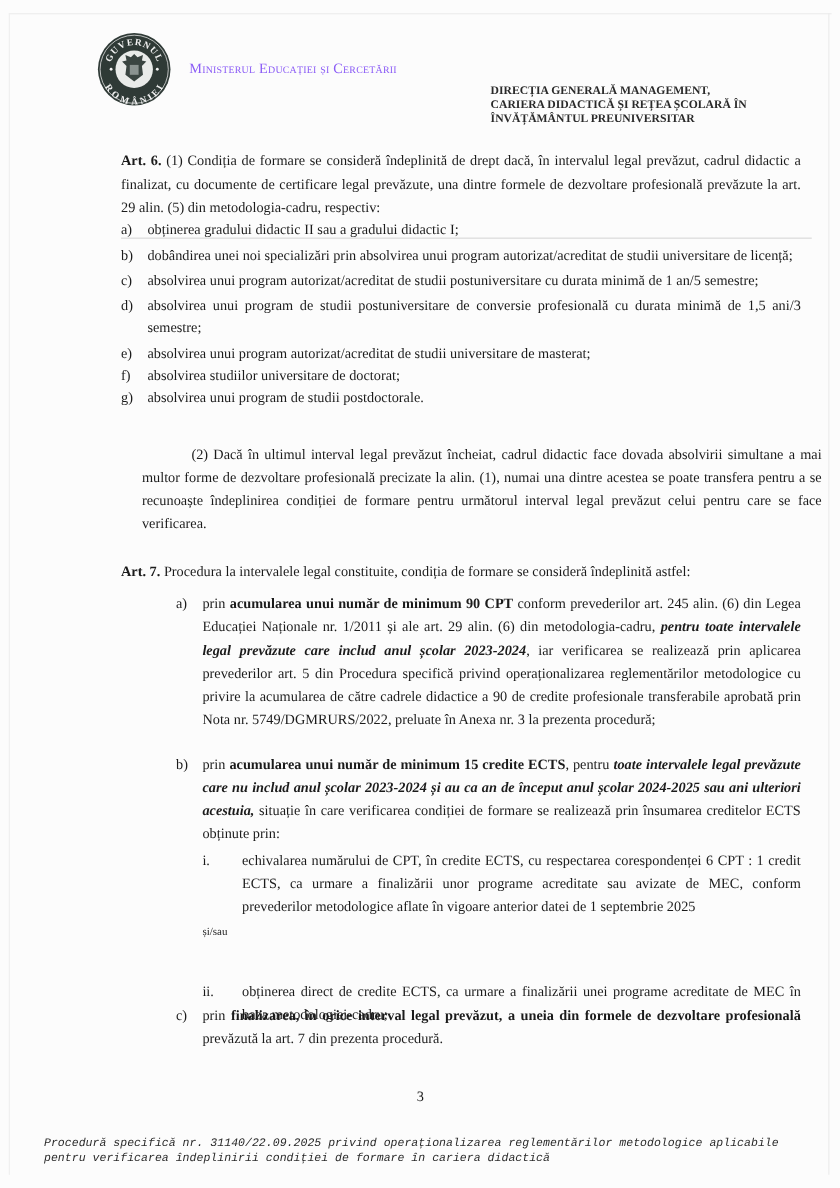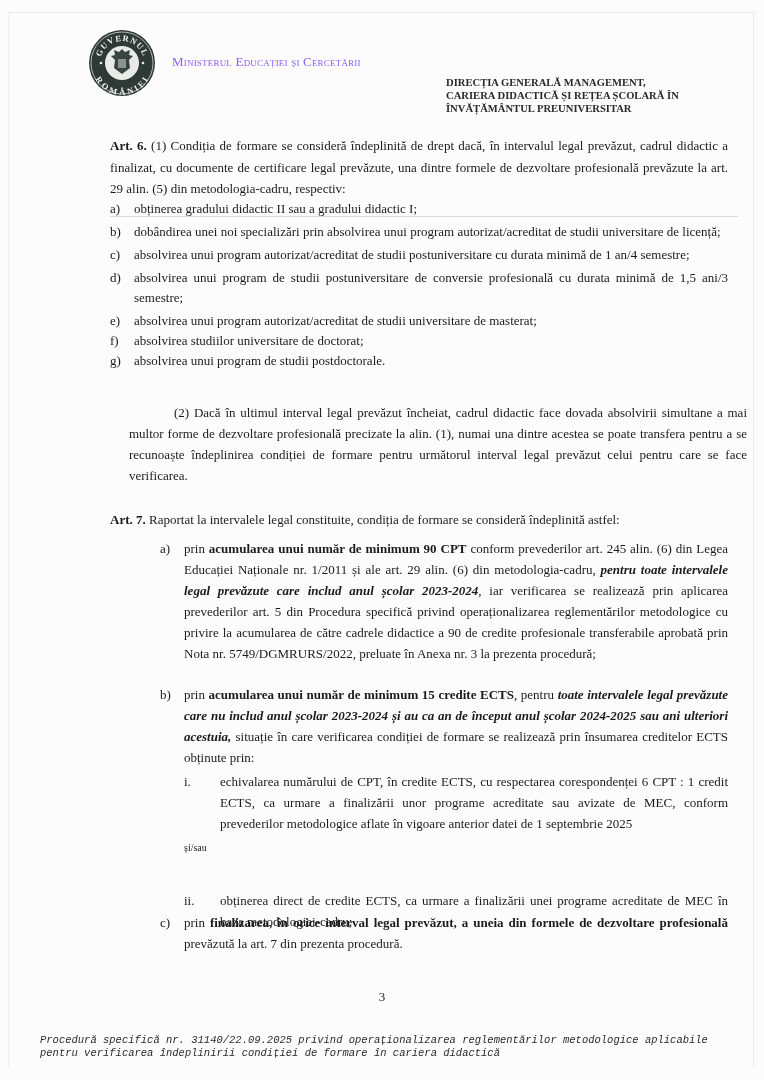--- a/index.html
+++ b/index.html
@@ -94,21 +94,21 @@
     <div class="li">
       <span class="marker">a)</span>
       <span class="txt">obținerea gradului didactic II sau a gradului didactic I;</span>
     </div>
     <div class="li gap">
       <span class="marker">b)</span>
       <span class="txt">dobândirea unei noi specializări prin absolvirea unui program autorizat/acreditat de studii universitare de licență;</span>
     </div>
     <div class="li gap">
       <span class="marker">c)</span>
-      <span class="txt">absolvirea unui program autorizat/acreditat de studii postuniversitare cu durata minimă de 1 an/4 semestre;</span>
+      <span class="txt">absolvirea unui program autorizat/acreditat de studii postuniversitare cu durata minimă de 1 an/5 semestre;</span>
     </div>
     <div class="li gap">
       <span class="marker">d)</span>
       <span class="txt">absolvirea unui program de studii postuniversitare de conversie profesională cu durata minimă de 1,5 ani/3 semestre;</span>
     </div>
     <div class="li gap">
       <span class="marker">e)</span>
       <span class="txt">absolvirea unui program autorizat/acreditat de studii universitare de masterat;</span>
     </div>
     <div class="li">
@@ -118,21 +118,21 @@
     <div class="li">
       <span class="marker">g)</span>
       <span class="txt">absolvirea unui program de studii postdoctorale.</span>
     </div>
   </div>
 
   <div class="para" style="top:402px; text-indent:45px;">(2) Dacă în ultimul interval legal prevăzut încheiat, cadrul didactic face dovada absolvirii simultane a mai multor  forme de dezvoltare profesională precizate la alin. (1), numai una dintre acestea se poate transfera pentru a se   recunoaște îndeplinirea condiției de formare pentru următorul interval legal prevăzut celui pentru care se face verificarea.</div>
 
   <div class="body" style="top:510px;">
     <span class="art-label">Art. 7.</span>
-    <span>Raportat la intervalele legal constituite, condiția de formare se consideră îndeplinită astfel:</span>
+    <span>Procedura la intervalele legal constituite, condiția de formare se consideră îndeplinită astfel:</span>
   </div>
 
   <div class="sublist" style="top:538px;">
     <div class="sub-item">
       <span class="marker">a)</span>
       <span class="txt"><span>prin </span><span class="b">acumularea unui număr de minimum 90 CPT</span><span>  conform prevederilor art. 245 alin. (6) din Legea Educației Naționale nr. 1/2011 și ale art. 29 alin. (6) din </span><span class="i">metodologia-cadru,</span><span> </span><span class="bi">pentru toate intervalele legal prevăzute care includ anul școlar 2023-2024</span><span>, iar verificarea  se realizează prin aplicarea prevederilor art. 5 din </span><span class="i">Procedura specifică privind operaționalizarea reglementărilor metodologice cu privire la acumularea de către cadrele didactice a 90 de credite profesionale transferabile</span><span> aprobată prin Nota nr. 5749/DGMRURS/2022, preluate în Anexa nr. 3 la prezenta procedură;</span></span>
     </div>
   </div>
 
   <div class="sublist" style="top:684px;">

